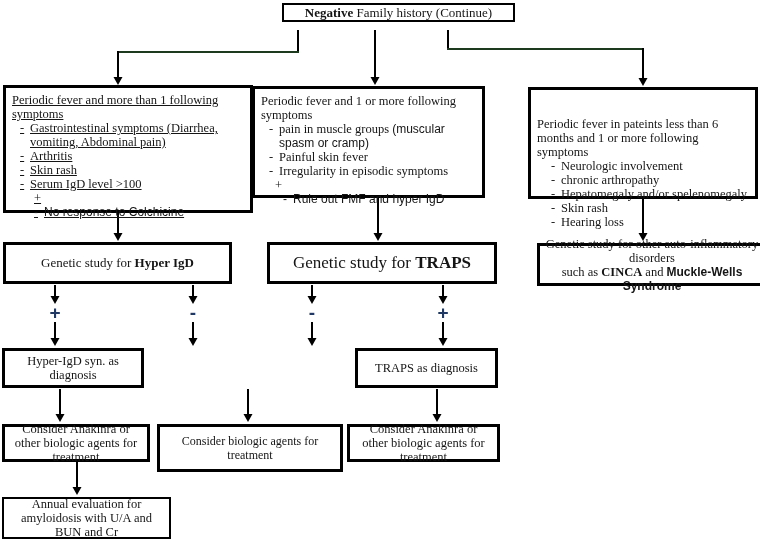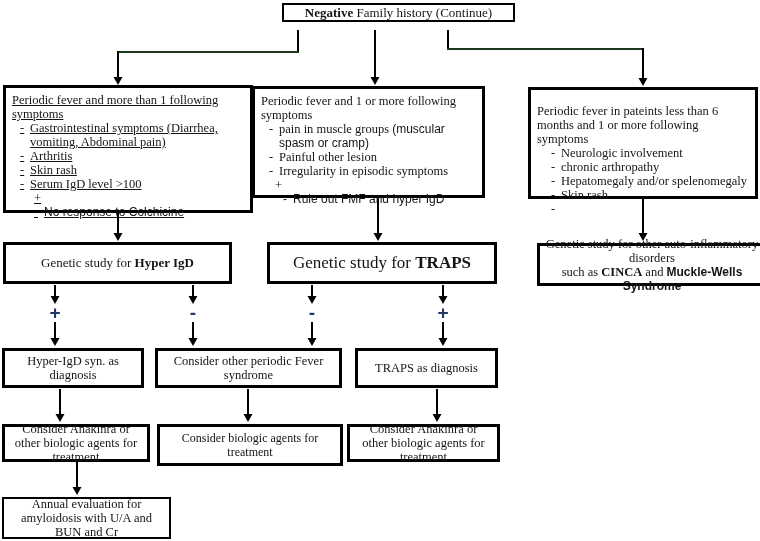--- a/index.html
+++ b/index.html
@@ -118,83 +118,81 @@
   </div>
 
   <div class="box pad" style="left:252px;top:86px;width:233px;height:112px;">
     <div>Periodic fever and 1 or more following symptoms</div>
     <div class="bullet">
       <span class="dash">-</span>
       <span class="btxt"><span>pain in muscle groups </span><span class="sans">(muscular spasm or cramp)</span></span>
     </div>
     <div class="bullet">
       <span class="dash">-</span>
-      <span class="btxt">Painful other lesion</span>
+      <span class="btxt">Painful skin fever</span>
     </div>
     <div class="bullet">
       <span class="dash">-</span>
       <span class="btxt">Irregularity in episodic symptoms</span>
     </div>
     <div class="plusline" style="margin-left:14px;">+</div>
     <div class="bullet sans">
       <span class="dash2">-</span>
       <span class="btxt">Rule out FMF and hyper IgD</span>
     </div>
   </div>
 
-  <div class="box pad" style="left:528px;top:87px;width:230px;height:112px;padding-top:14px;">
+  <div class="box pad" style="left:528px;top:87px;width:230px;height:112px;padding-top:27px;">
     <div>Periodic fever in pateints less than 6 months and 1 or more following symptoms</div>
     <div class="bullet">
       <span class="dash" style="margin-left:14px;">-</span>
       <span class="btxt">Neurologic involvement</span>
     </div>
     <div class="bullet">
       <span class="dash" style="margin-left:14px;">-</span>
       <span class="btxt">chronic arthropathy</span>
     </div>
     <div class="bullet">
       <span class="dash" style="margin-left:14px;">-</span>
       <span class="btxt">Hepatomegaly and/or spelenomegaly</span>
     </div>
     <div class="bullet">
       <span class="dash" style="margin-left:14px;">-</span>
       <span class="btxt">Skin rash</span>
     </div>
     <div class="bullet">
       <span class="dash" style="margin-left:14px;">-</span>
+      <span class="btxt">Hearing loss</span>
     </div>
   </div>
 
   <div class="box center" style="left:3px;top:242px;width:229px;height:42px;font-size:13px;">
     <span><span>Genetic study for </span><b>Hyper IgD</b></span>
   </div>
   <div class="box center" style="left:267px;top:242px;width:230px;height:42px;font-size:17px;">
     <span><span>Genetic study for </span><b>TRAPS</b></span>
   </div>
   <div class="box center" style="left:528px;top:243px;width:230px;height:43px;margin-left:9px;">
     <span>
       <span>Genetic study for other auto-inflammatory disorders</span><br>
       <span>such as </span><b>CINCA</b><span> and </span><b class="sans" style="font-size:12px;">Muckle-Wells Syndrome</b>
     </span>
   </div>
 
   <div class="box center" style="left:2px;top:348px;width:142px;height:40px;">
     <span>Hyper-IgD syn. as diagnosis</span>
   </div>
-  <div class="box center" style="left:155px;top:348px;width:187px;height:40px;">
-    <span>Consider other periodic Fever syndrome</span>
-  </div>
   <div class="box center" style="left:355px;top:348px;width:143px;height:40px;">
     <span>TRAPS as diagnosis</span>
   </div>
 
   <div class="box center" style="left:2px;top:424px;width:148px;height:38px;padding:0 8px;">
     <span>Consider Anakinra or other biologic agents for treatment</span>
   </div>
-  <div class="box center" style="left:157px;top:424px;width:186px;height:42px;font-size:12px;">
+  <div class="box center" style="left:157px;top:424px;width:186px;height:48px;font-size:12px;">
     <span>Consider biologic agents for treatment</span>
   </div>
   <div class="box center" style="left:347px;top:424px;width:153px;height:38px;padding:0 8px;">
     <span>Consider Anakinra or other biologic agents for treatment</span>
   </div>
 
   <div class="box center" style="left:2px;top:497px;width:169px;height:42px;border-width:2px;padding:0 4px;">
     <span>Annual evaluation for amyloidosis with U/A and BUN and Cr</span>
   </div>
 

